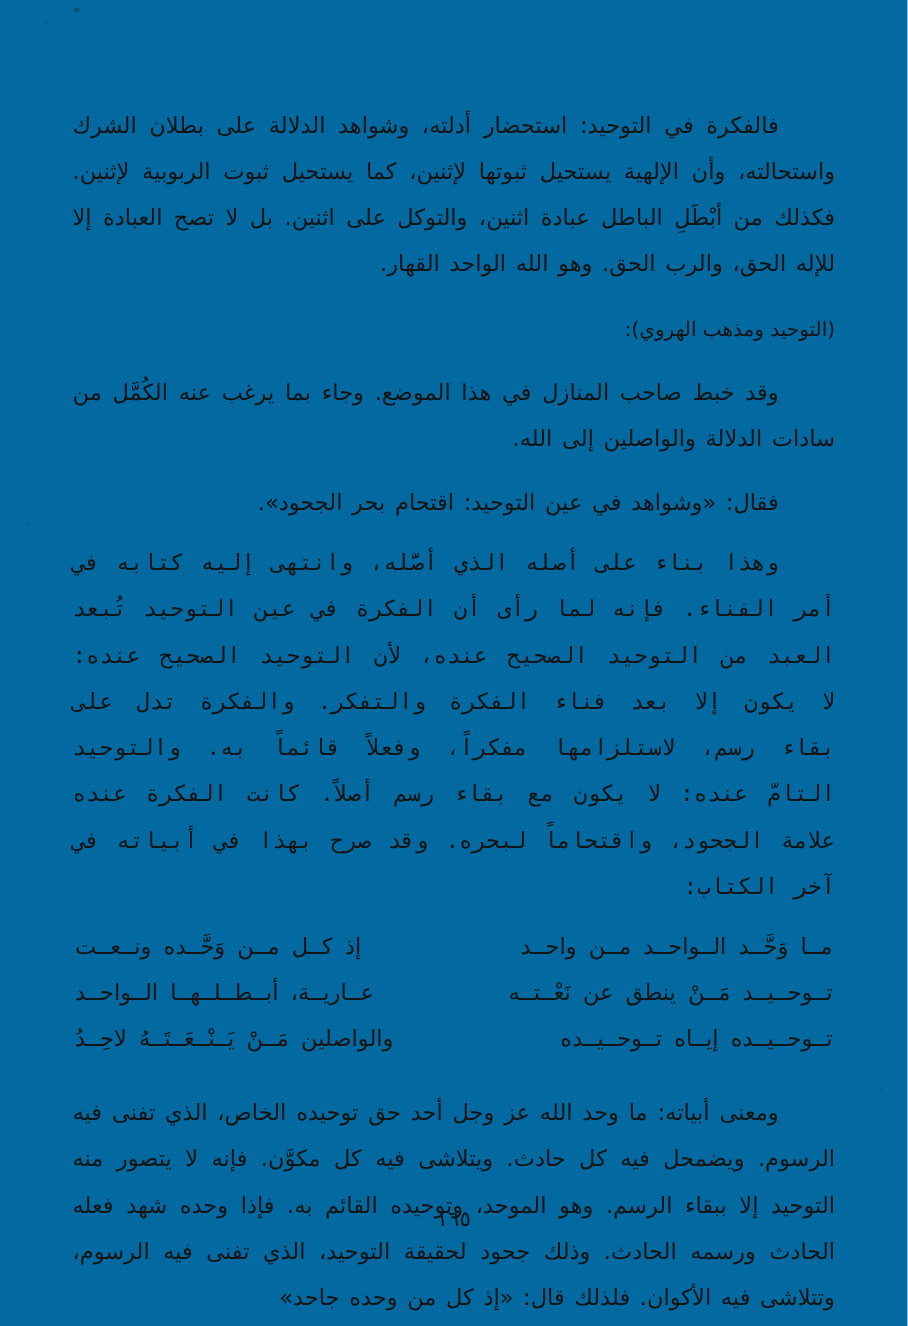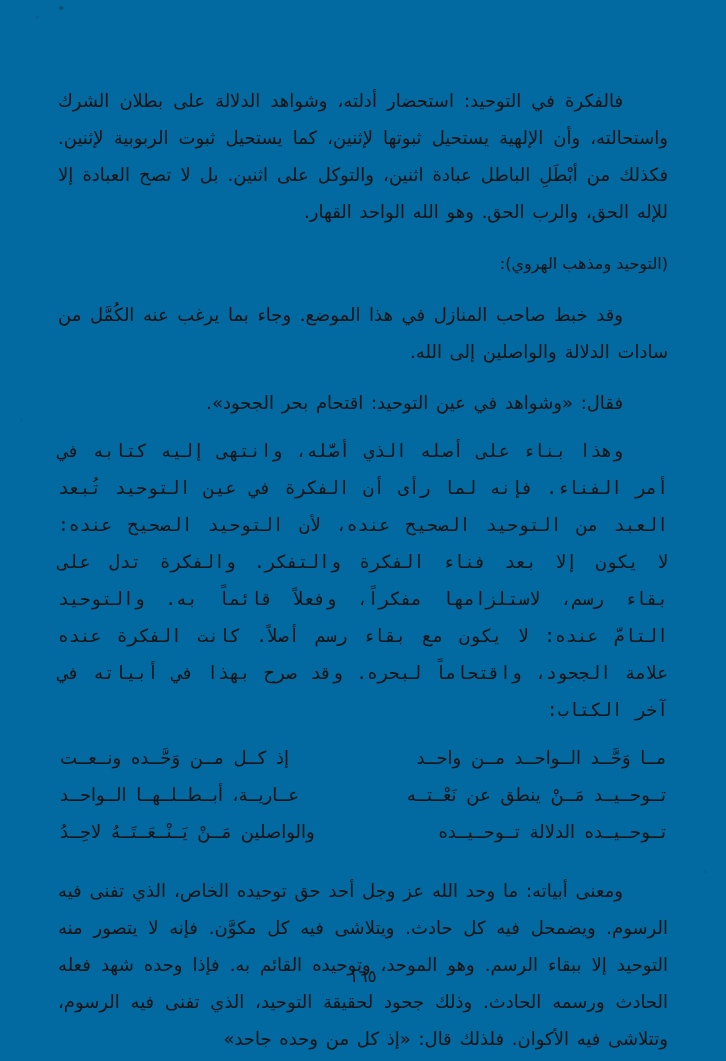--- a/index.html
+++ b/index.html
@@ -92,21 +92,21 @@
   <div class="poem">
     <div class="verse">
       <span class="hemistich">مــا وَحَّــد الــواحــد مــن واحــد</span>
       <span class="hemistich">إذ كــل مــن وَحَّــده ونــعــت</span>
     </div>
     <div class="verse">
       <span class="hemistich">تــوحــيــد مَــنْ ينطق عن نَعْــتــه</span>
       <span class="hemistich">عــاريــة، أبــطــلــهــا الــواحــد</span>
     </div>
     <div class="verse">
-      <span class="hemistich">تــوحــيــده الدلالة تــوحــيــده</span>
+      <span class="hemistich">تــوحــيــده إيــاه تــوحــيــده</span>
       <span class="hemistich">والواصلين مَــنْ يَــنْــعَــتَــهُ لاحِــدُ</span>
     </div>
   </div>
 
   <p class="body-para mt5">ومعنى أبياته: ما وحد الله عز وجل أحد حق توحيده الخاص، الذي تفنى فيه الرسوم. ويضمحل فيه كل حادث. ويتلاشى فيه كل مكوَّن. فإنه لا يتصور منه التوحيد إلا ببقاء الرسم. وهو الموحد، وتوحيده القائم به. فإذا وحده شهد فعله الحادث ورسمه الحادث. وذلك جحود لحقيقة التوحيد، الذي تفنى فيه الرسوم، وتتلاشى فيه الأكوان. فلذلك قال: «إذ كل من وحده جاحد»</p>
 
   <div class="page-number">١٦٥</div>
 
   <span class="speck s1"></span>
   <span class="speck s2"></span>

